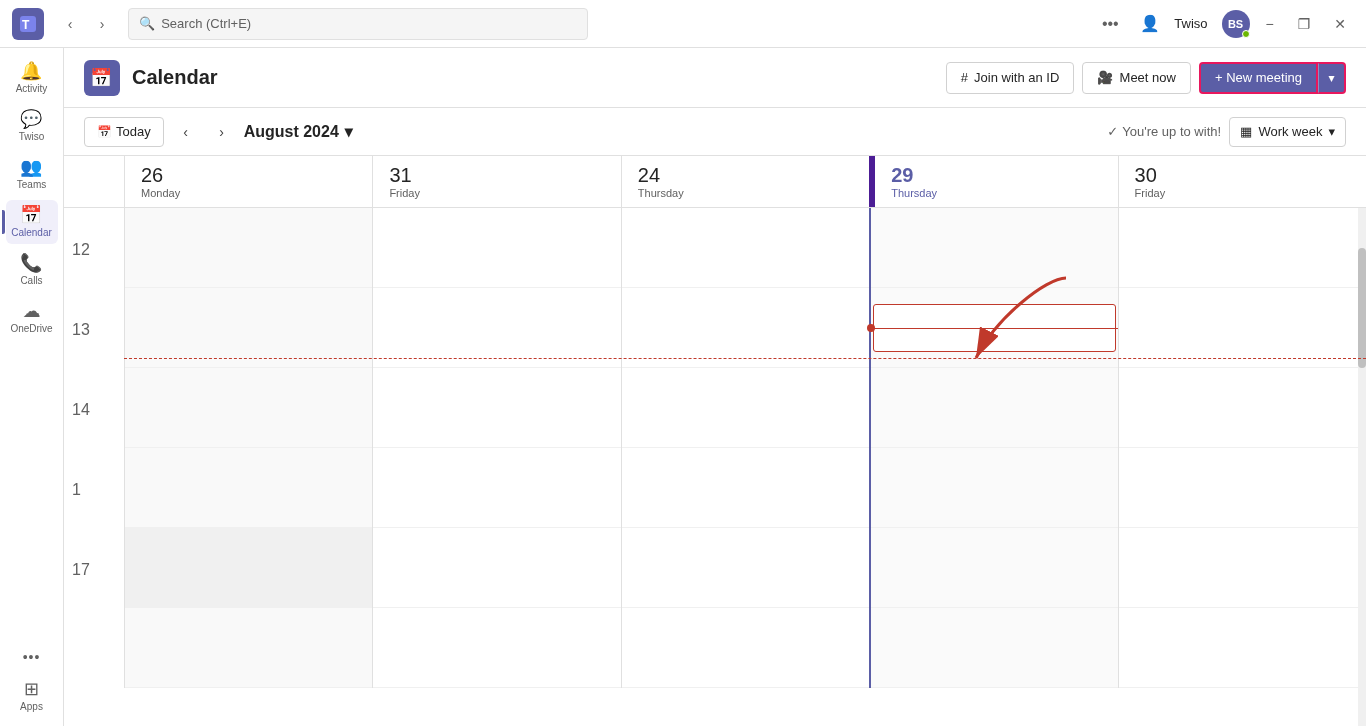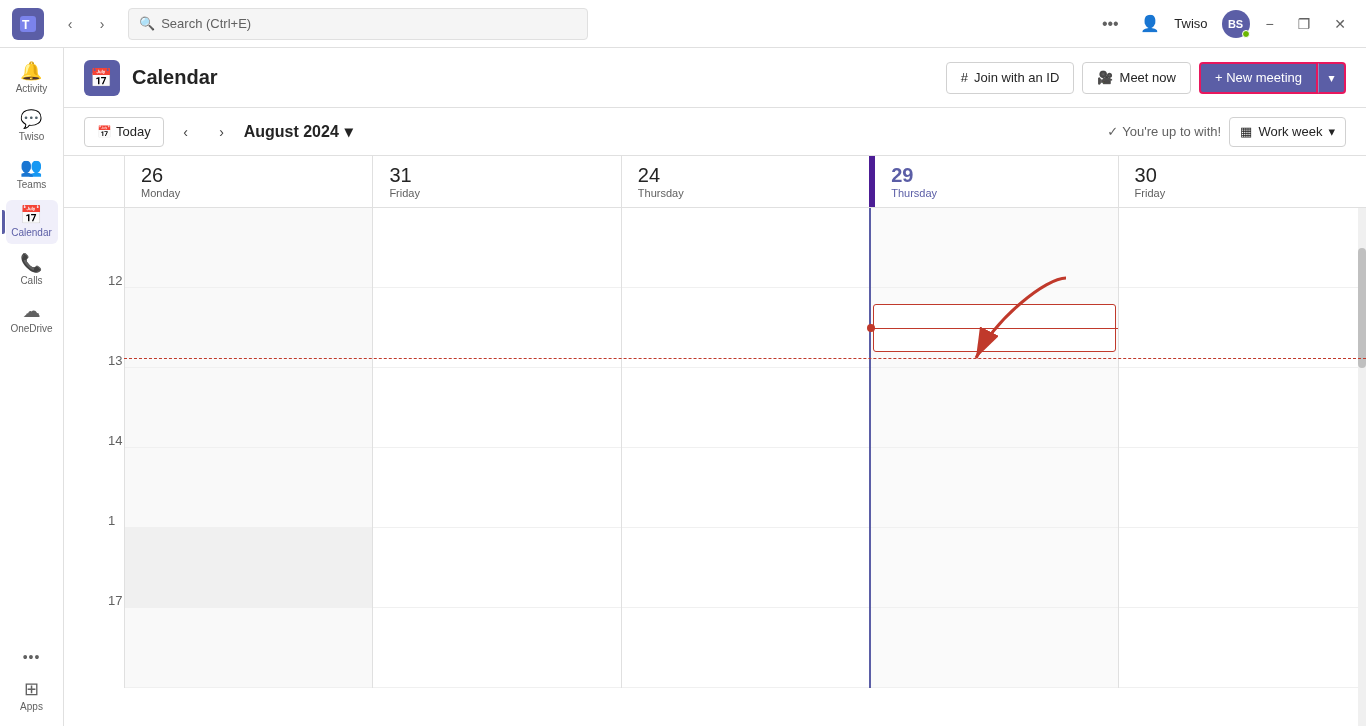--- a/index.html
+++ b/index.html
@@ -196,21 +196,21 @@
     }
     .day-col-header:first-child { border-left: none; }
     .day-num { font-size: 20px; color: #242424; font-weight: 400; }
     .day-num.today { color: #5b5ea6; font-weight: 600; }
     .day-name { font-size: 11px; text-transform: none; }
     .day-name.today { color: #5b5ea6; }
     .time-gutter { width: 60px; }
 
     .cal-body { flex: 1; display: grid; grid-template-columns: 60px repeat(5, 1fr); }
     .time-col { display: flex; flex-direction: column; }
-    .time-slot { height: 80px; display: flex; align-items: flex-end; padding: 4px 8px 0; font-size: 13px; color: #616161; margin-left: 36px; }
+    .time-slot { height: 80px; display: flex; align-items: center; padding: 4px 8px 0; font-size: 16px; color: #616161; }
     .day-col { border-left: 1px solid #e0e0e0; display: flex; flex-direction: column; position: relative; }
     .hour-cell { height: 80px; border-bottom: 1px solid #f0f0f0; position: relative; }
 
     
     .event-box {
       position: absolute;
       left: 2px; right: 2px;
       background: #fff;
       border: 1.5px solid #c0392b;
       border-radius: 3px;

